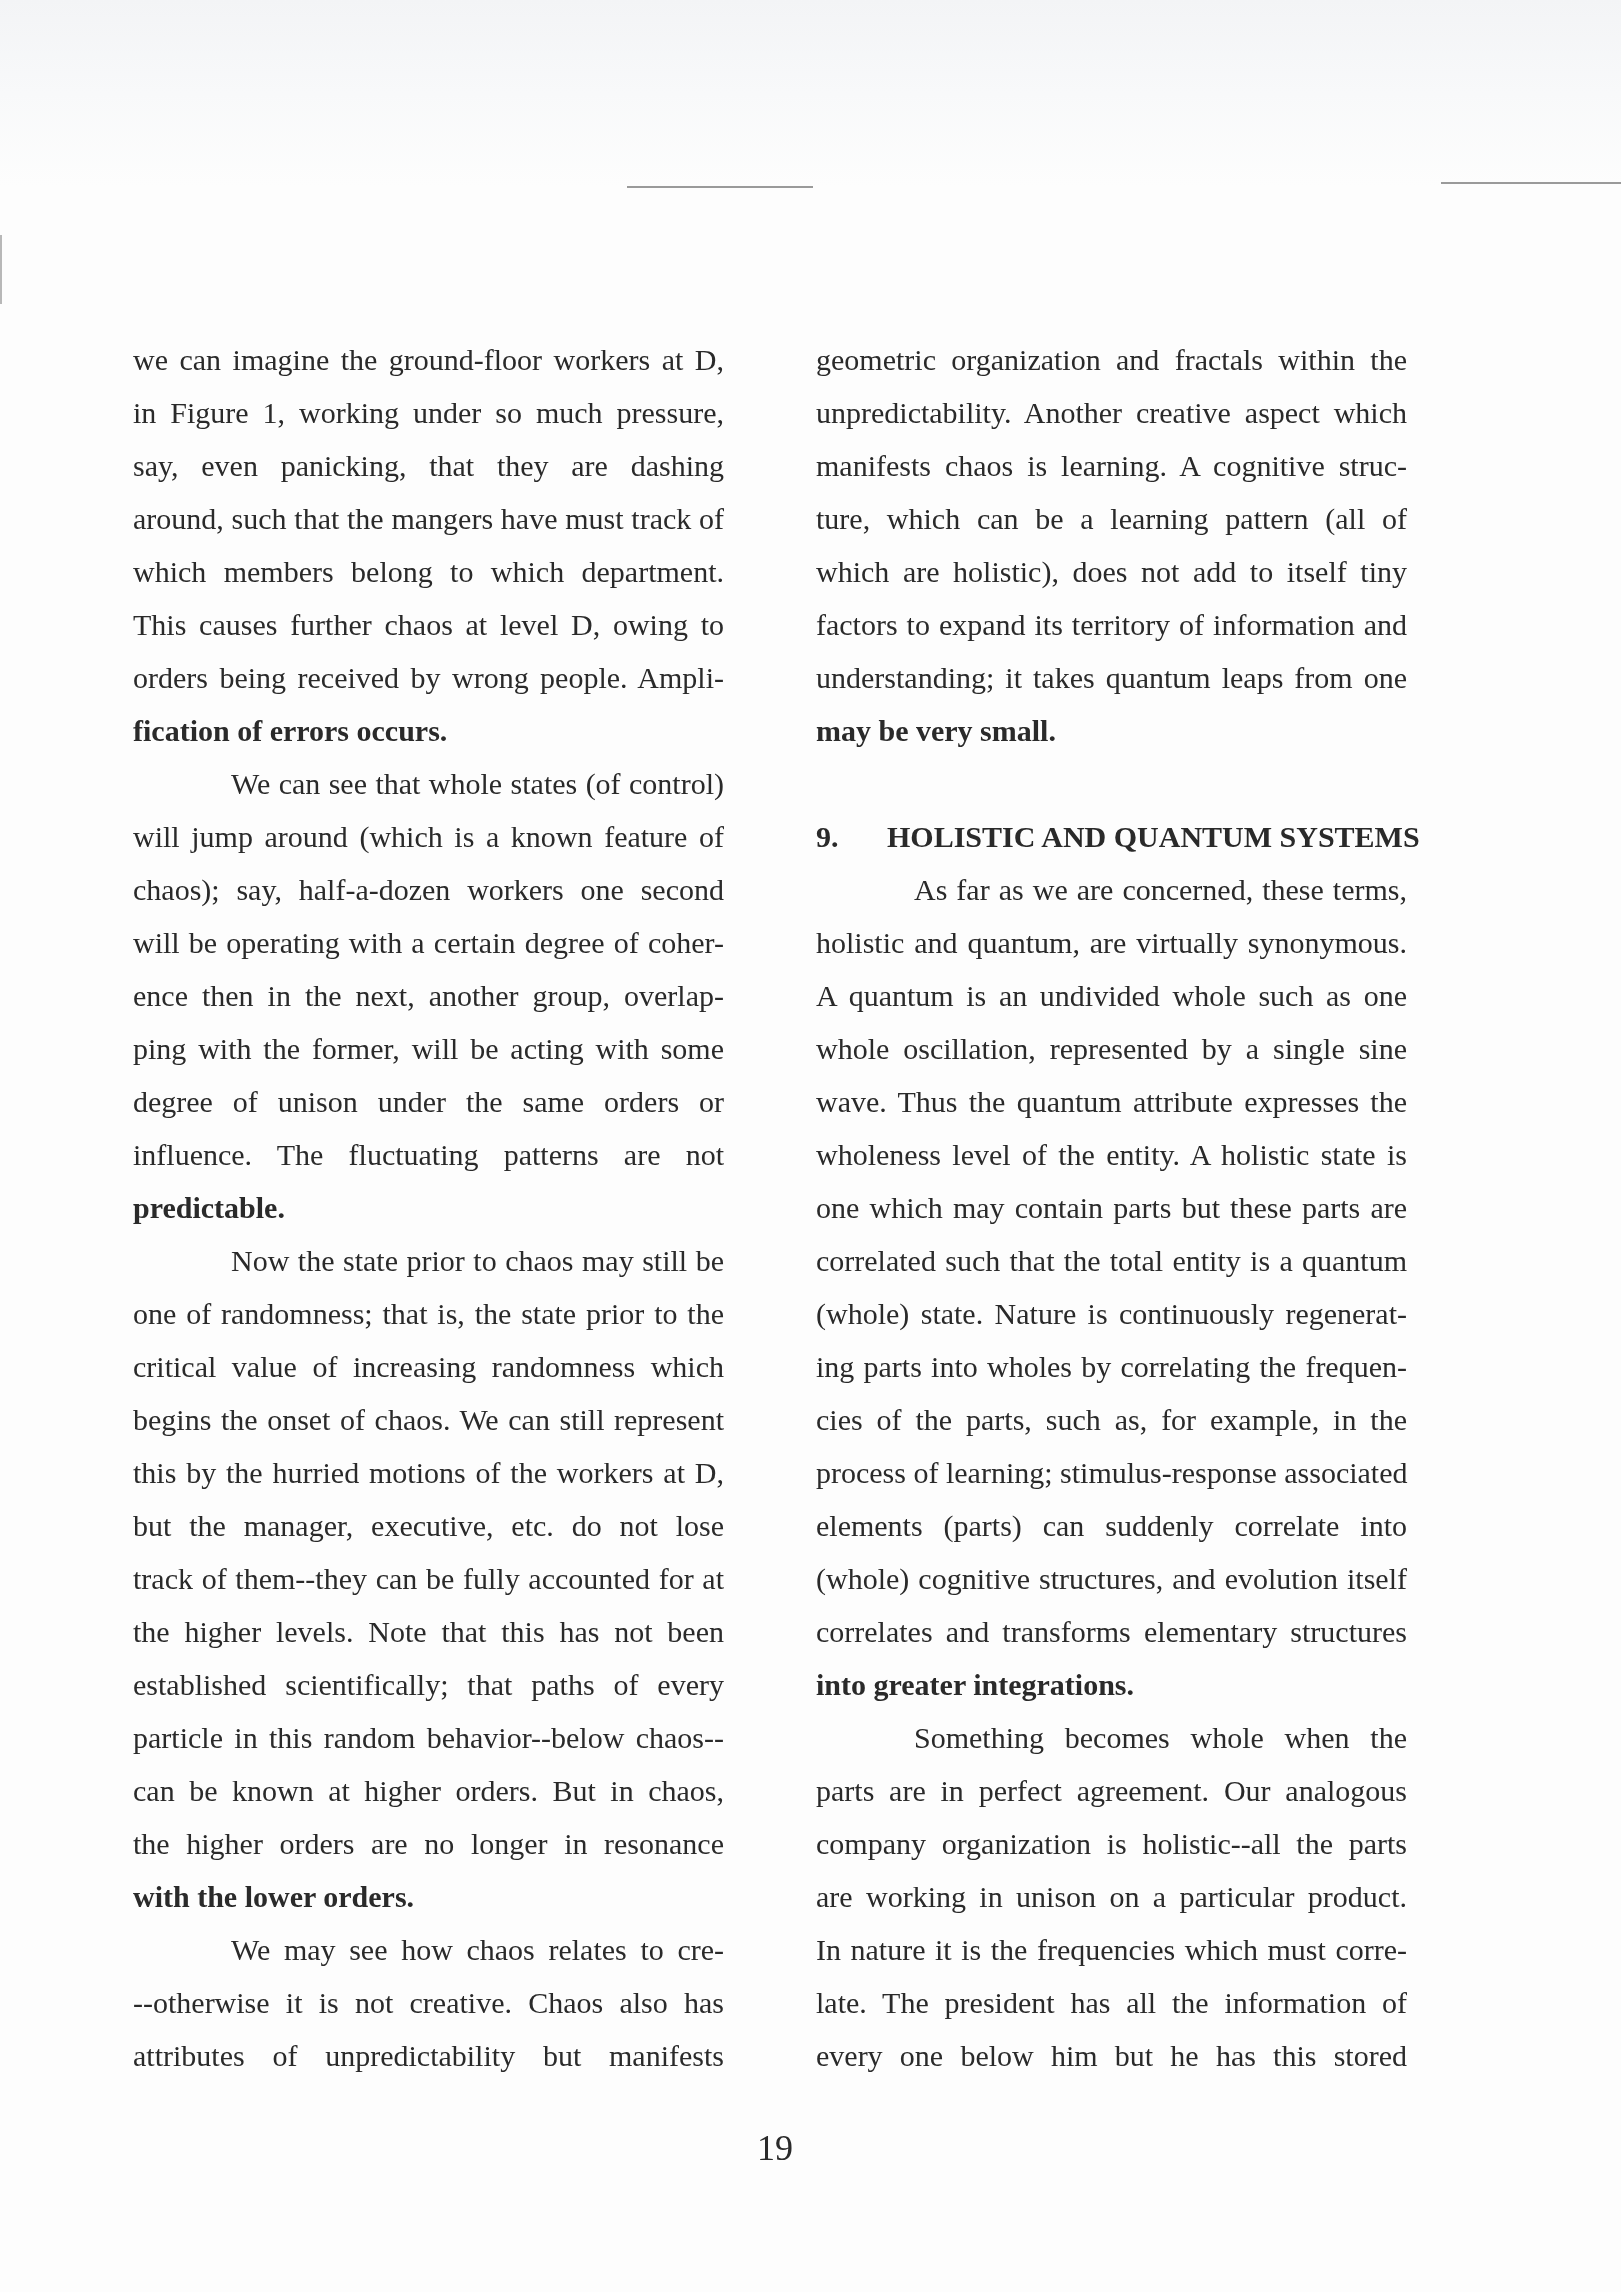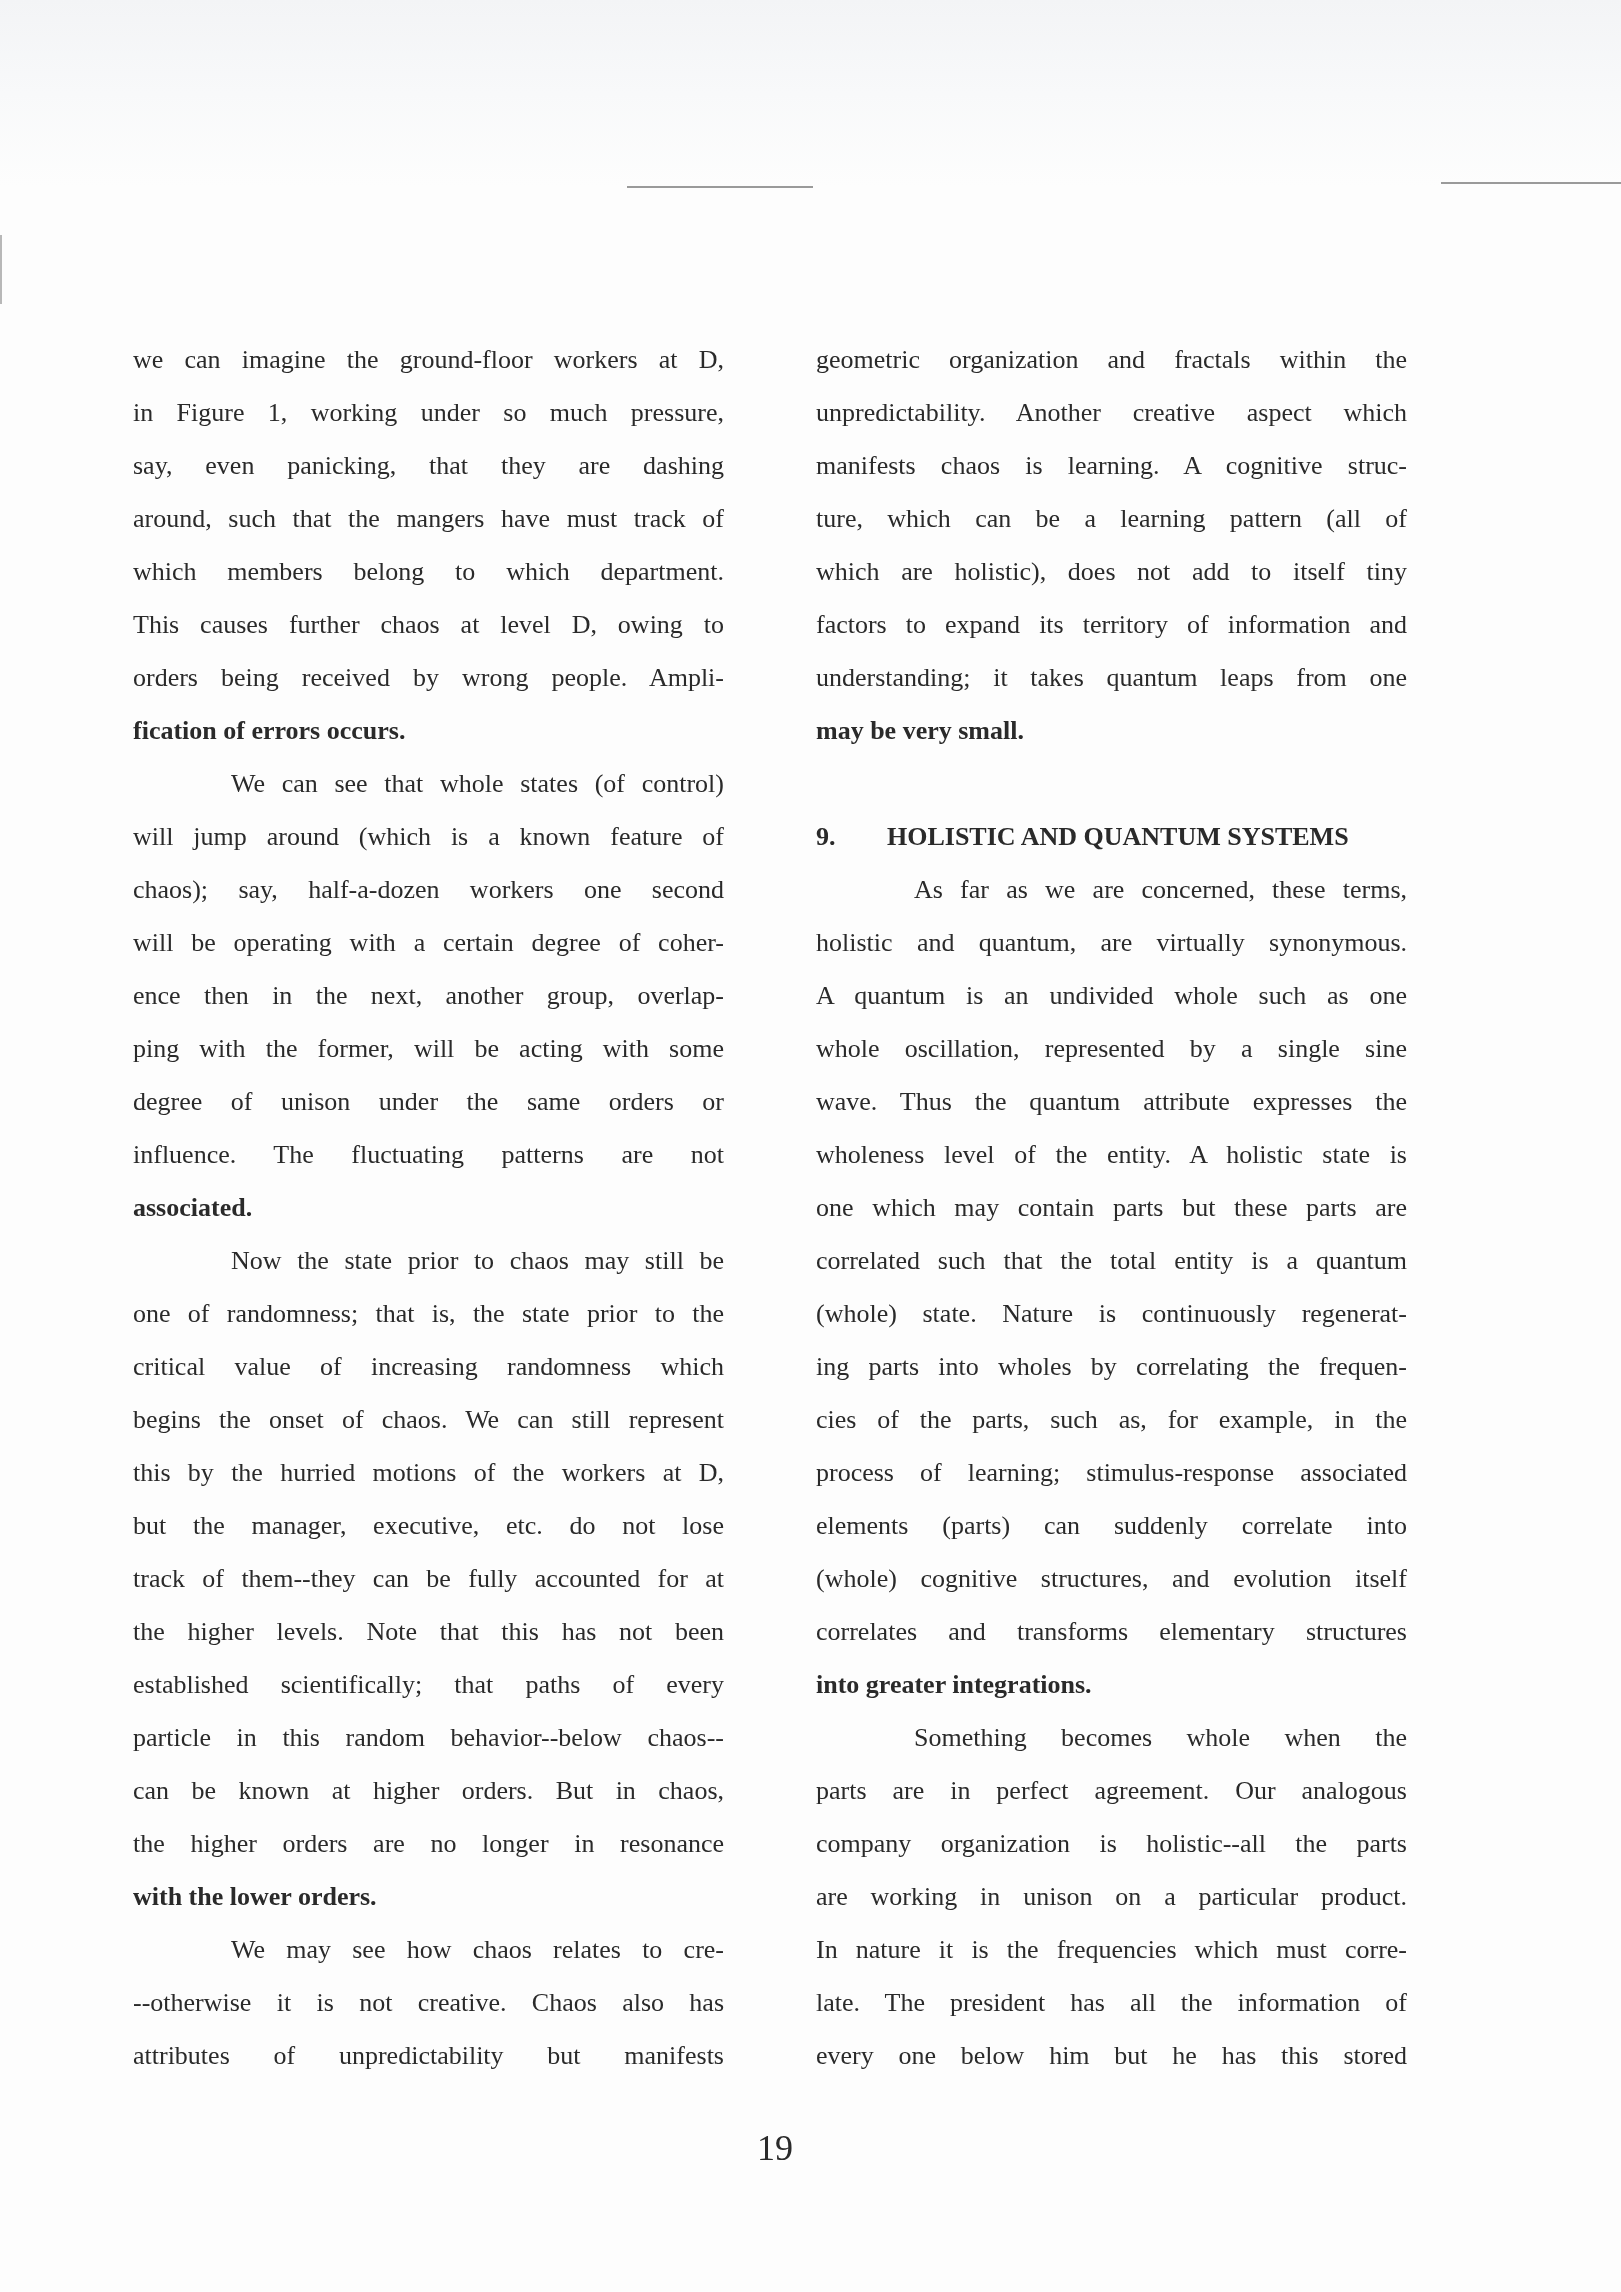--- a/index.html
+++ b/index.html
@@ -13,21 +13,21 @@
   .page-shade-top {
     position: absolute; left: 0; top: 0; width: 1621px; height: 186px;
     background: linear-gradient(180deg, #f3f4f6 0%, #f8f9fa 50%, #fdfdfd 100%);
   }
   .rule { position: absolute; height: 2px; background: #9a9a9a; }
   .rule.center { left: 627px; top: 186px; width: 186px; }
   .rule.right { left: 1441px; top: 182px; width: 180px; }
   .edge-left { position: absolute; left: 0; top: 235px; width: 2px; height: 69px; background: #b8b8b8; }
   .column {
     position: absolute; top: 333px; width: 591px;
-    font-size: 26px; line-height: 53px;
+    font-size: 30px; line-height: 53px;
   }
   .col-left { left: 133px; }
   .col-right { left: 816px; }
   .line {
     display: block; height: 53px; white-space: nowrap;
     text-align: justify; text-align-last: justify;
   }
   .line.last { text-align-last: left; font-weight: bold; }
   .line.indent { padding-left: 98px; }
   .line.blank { height: 53px; }
@@ -61,21 +61,21 @@
     </div>
     <div>
       <span class="line indent">We can see that whole states (of control)</span>
       <span class="line">will jump around (which is a known feature of</span>
       <span class="line">chaos); say, half-a-dozen workers one second</span>
       <span class="line">will be operating with a certain degree of coher-</span>
       <span class="line">ence then in the next, another group, overlap-</span>
       <span class="line">ping with the former, will be acting with some</span>
       <span class="line">degree of unison under the same orders or</span>
       <span class="line">influence.  The fluctuating patterns are not</span>
-      <span class="line last">associated.</span>
+      <span class="line last">predictable.</span>
     </div>
     <div>
       <span class="line indent">Now the state prior to chaos may still be</span>
       <span class="line">one of randomness; that is, the state prior to the</span>
       <span class="line">critical value of increasing randomness which</span>
       <span class="line">begins the onset of chaos.  We can still represent</span>
       <span class="line">this by the hurried motions of the workers at D,</span>
       <span class="line">but the manager, executive, etc. do not lose</span>
       <span class="line">track of them--they can be fully accounted for at</span>
       <span class="line">the higher levels.  Note that this has not been</span>

